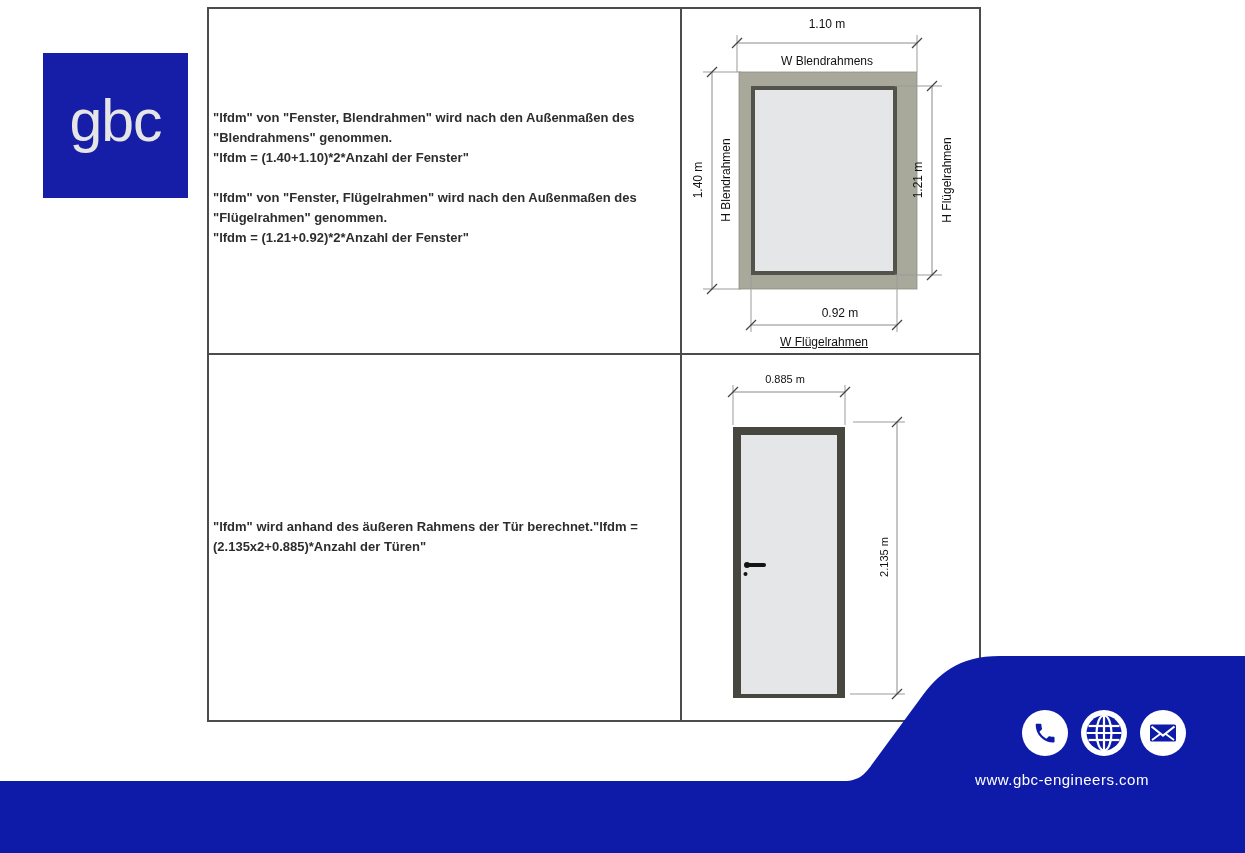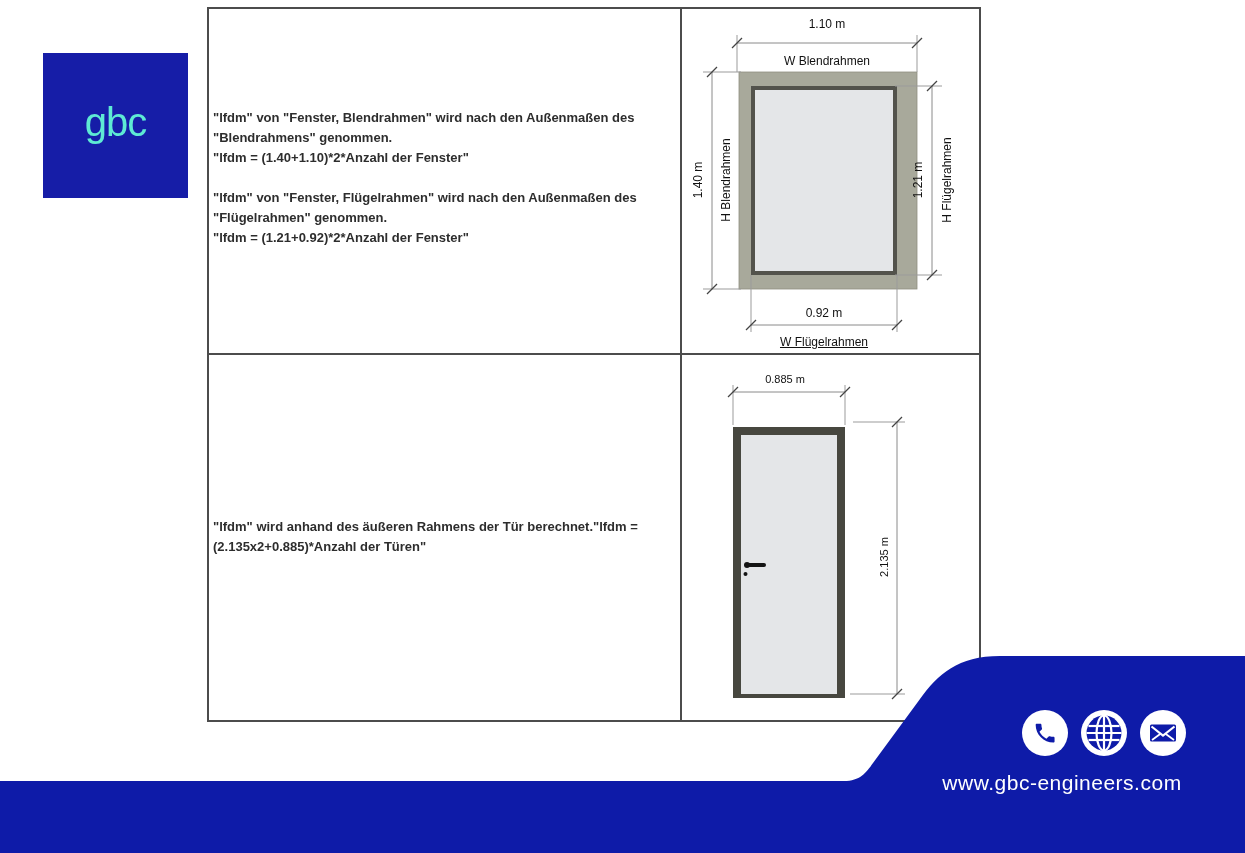--- a/index.html
+++ b/index.html
@@ -2,21 +2,21 @@
 <html><head>
 <meta charset="utf-8">
 <style>
   html,body{margin:0;padding:0;background:#ffffff;}
   .page{position:relative;width:1245px;height:853px;background:#ffffff;overflow:hidden;
         font-family:"Liberation Sans",sans-serif;}
 
   
   .logo{position:absolute;left:43px;top:53px;width:145px;height:145px;background:#161da7;
         display:flex;align-items:center;justify-content:center;}
-  .logo span{color:#5eead4;font-size:40px;font-weight:400;letter-spacing:-1px;line-height:1;
+  .logo span{color:#e5e5e5;font-size:59px;font-weight:400;letter-spacing:-1px;line-height:1;
              transform:translateY(-4px);}
 
   
   .spec-table{position:absolute;left:207px;top:7px;width:774px;height:715px;
               border:2px solid #4c4c4c;box-sizing:border-box;}
   .col-divider{position:absolute;left:471px;top:0;width:2px;height:100%;background:#4c4c4c;}
   .row-divider{position:absolute;left:0;top:344px;width:100%;height:2px;background:#4c4c4c;}
   .cell-text{position:absolute;color:#2d2d2d;font-size:13px;font-weight:700;line-height:20px;}
   .cell-text p{margin:0;}
   .para-gap{height:20px;}
@@ -29,21 +29,21 @@
   .door-diagram{left:705px;top:365px;width:225px;height:345px;}
   .diagram svg{position:absolute;left:0;top:0;}
   .dimlabel{position:absolute;white-space:nowrap;color:#111111;font-size:12px;font-weight:400;
             transform:translate(-50%,-50%);}
   .dimlabel.small{font-size:11px;}
   .dimlabel.rot{transform:translate(-50%,-50%) rotate(-90deg);}
 
   
   .footer-svg{position:absolute;left:0;top:640px;}
   .footer-url{position:absolute;left:930px;top:771px;width:264px;text-align:center;
-              color:#ffffff;font-size:21px;font-weight:400;letter-spacing:0.5px;}
+              color:#ffffff;font-size:15px;font-weight:400;letter-spacing:0.5px;}
 </style>
 </head>
 <body>
 
 <div class="page">
 
   <div class="logo">
     <span>gbc</span>
   </div>
 
@@ -94,26 +94,26 @@
           <path d="M227 38 L237 28"></path>
         <path d="M22 67 L32 57"></path>
           <path d="M22 284 L32 274"></path>
         <path d="M242 81 L252 71"></path>
           <path d="M242 270 L252 260"></path>
         <path d="M61 320 L71 310"></path>
           <path d="M207 320 L217 310"></path>
       </g>
     </svg>
     <div class="dimlabel" style="left:142px;top:14px;">1.10 m</div>
-    <div class="dimlabel" style="left:142px;top:51px;">W Blendrahmen</div>
+    <div class="dimlabel" style="left:142px;top:51px;">W Blendrahmens</div>
     <div class="dimlabel rot" style="left:13px;top:170px;">1.40 m</div>
     <div class="dimlabel rot" style="left:41px;top:170px;">H Blendrahmen</div>
     <div class="dimlabel rot" style="left:233px;top:170px;">1.21 m</div>
     <div class="dimlabel rot" style="left:262px;top:170px;">H Flügelrahmen</div>
-    <div class="dimlabel" style="left:139px;top:303px;">0.92 m</div>
+    <div class="dimlabel" style="left:155px;top:303px;">0.92 m</div>
     <div class="dimlabel" style="left:139px;top:332px;text-decoration:underline;">W Flügelrahmen</div>
   </div>
 
   <div class="diagram door-diagram">
     <svg width="225" height="345" viewBox="0 0 225 345">
 
       <g stroke="#9b9b9b" stroke-width="1">
         <path d="M28 20 V60"></path>
           <path d="M140 20 V60"></path>
         <path d="M148 57 H200"></path>

